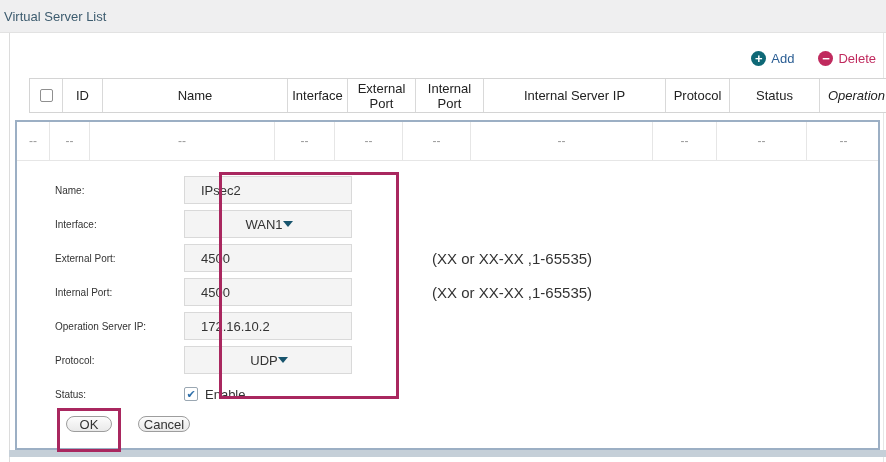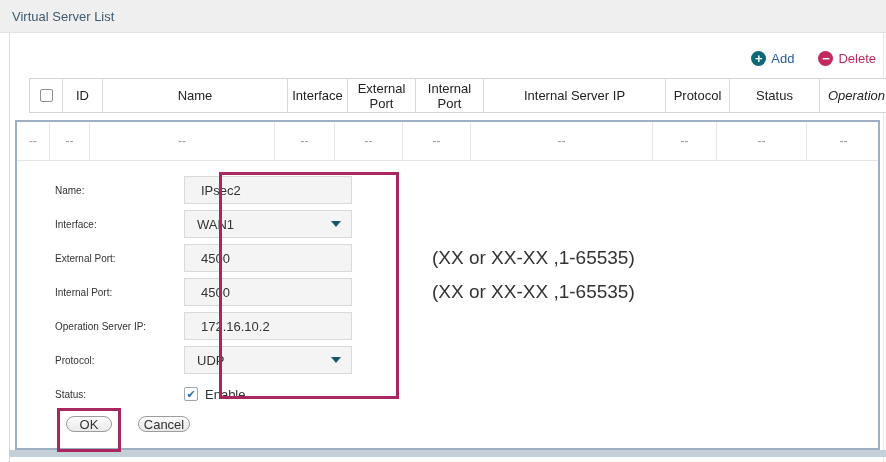--- a/index.html
+++ b/index.html
@@ -5,21 +5,21 @@
   * { margin:0; padding:0; box-sizing:border-box; }
   html,body { width:886px; height:462px; }
   body {
     position:relative; background:#ffffff; overflow:hidden;
     font-family:"Liberation Sans", "DejaVu Sans", sans-serif; font-size:13px; color:#333;
   }
   
   .titlebar {
     position:absolute; top:0; left:0; width:886px; height:33px;
     background:#efeff0; border-bottom:1px solid #e2e2e2;
-    display:flex; align-items:center; padding-left:12px;
+    display:flex; align-items:center; padding-left:4px;
     color:#3d5c6f; font-size:13px;
   }
   .page-left-border { position:absolute; left:9px; top:33px; height:429px; width:1px; background:#dcdcdc; }
   .page-right-border { position:absolute; left:883px; top:33px; height:429px; width:1px; background:#e6e6e6; }
 
   
   .toolbar { position:absolute; top:51px; right:10px; display:flex; align-items:center; gap:24px; }
   .tool { display:flex; align-items:center; gap:5px; cursor:pointer; }
   .icon-circle {
     width:15px; height:15px; border-radius:50%; color:#fff;
@@ -61,23 +61,23 @@
 
   .form-area { padding-top:12px; }
   .frow { display:flex; align-items:center; height:34px; }
   .flabel { width:167px; padding-left:38px; color:#333; font-size:10px; }
   .ctl-text, .ctl-select {
     width:168px; height:28px; background:#f4f4f4;
     border:1px solid #d9d9d9; font-size:13px; color:#333;
     font-family:"Liberation Sans", "DejaVu Sans", sans-serif;
   }
   .ctl-text { padding-left:16px; outline:none; }
-  .ctl-select { display:flex; align-items:center; justify-content:space-between; padding:0 10px 0 12px; cursor:pointer; }
+  .ctl-select { display:flex; align-items:center; justify-content:center; padding:0 10px 0 12px; cursor:pointer; }
   .dd-arrow { width:0; height:0; border-left:5px solid transparent; border-right:5px solid transparent; border-top:6px solid #17546d; }
-  .hint { margin-left:80px; color:#333; font-size:19px; }
+  .hint { margin-left:80px; color:#333; font-size:15px; }
   .cb-wrap { display:flex; align-items:center; }
   .checkbox {
     width:14px; height:14px; border:1px solid #9aa7b2; background:#fff; border-radius:2px;
     display:flex; align-items:center; justify-content:center;
     color:#2e6faa; font-size:11px; font-weight:bold; line-height:12px; cursor:pointer;
   }
   .cb-label { margin-left:7px; color:#333; }
 
   .btn-row { display:flex; align-items:center; margin-top:5px; padding-left:49px; }
   .btn {

